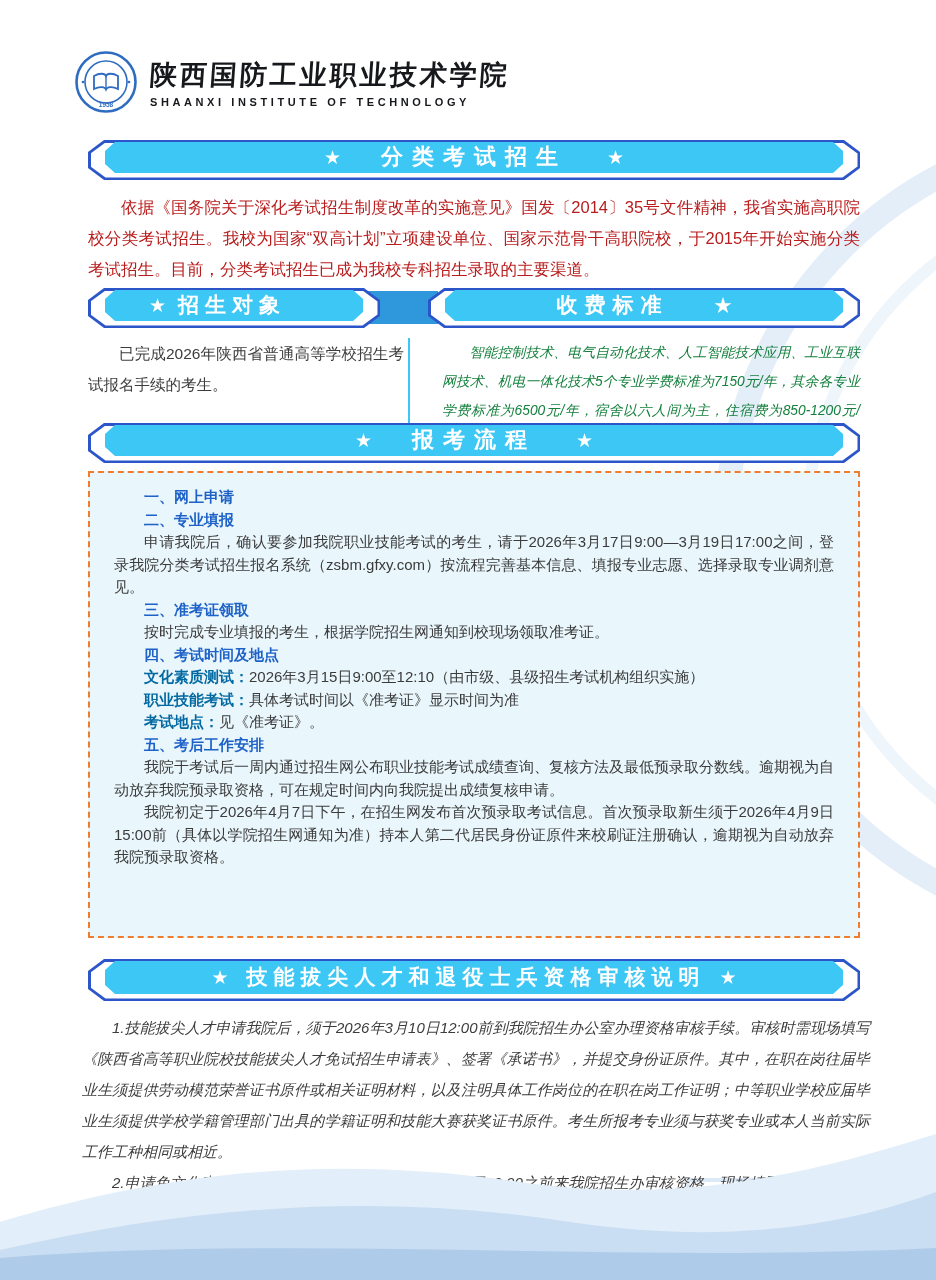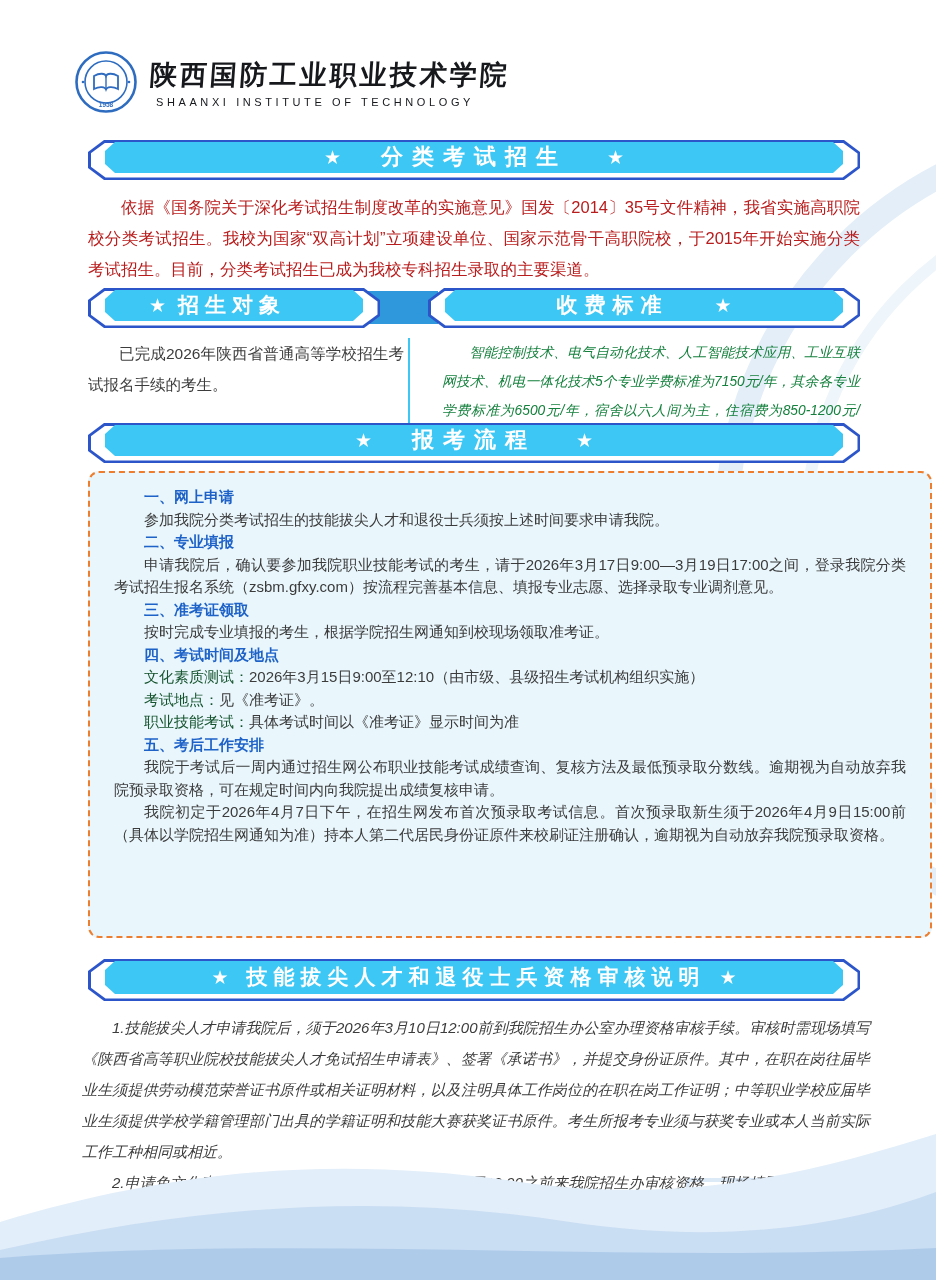--- a/index.html
+++ b/index.html
@@ -12,21 +12,21 @@
   .bg-rect-outline { position:absolute; top:1178px; right:10px; width:240px; height:80px;
     border:4px solid #dce9f6; border-radius:4px; }
   .waves { position:absolute; left:0; bottom:0; width:936px; height:150px; }
 
   
   .logo-row { position:absolute; top:50px; left:74px; display:flex; align-items:center; }
   .emblem { width:64px; height:64px; flex:0 0 auto; }
   .logo-text { margin-left:12px; }
   .logo-zh { font-family:"DejaVu Serif","Liberation Serif",serif; font-weight:700; font-size:27px;
     letter-spacing:3px; color:#16181c; transform:skewX(-4deg); }
-  .logo-en { margin-top:3px; font-size:11px; font-weight:400; letter-spacing:3.6px; color:#16181c;margin-left:6px; }
+  .logo-en { margin-top:3px; font-size:11px; font-weight:700; letter-spacing:3.6px; color:#16181c; }
 
   
   .banner { position:absolute; height:40px; }
   .b-frame { position:absolute; inset:0; background:#2b55c8;
     clip-path:polygon(16px 0,calc(100% - 16px) 0,100% 12px,100% calc(100% - 12px),calc(100% - 16px) 100%,16px 100%,0 calc(100% - 12px),0 12px); }
   .b-inner { position:absolute; inset:2.5px; background:#ffffff;
     clip-path:polygon(15px 0,calc(100% - 15px) 0,100% 11px,100% calc(100% - 11px),calc(100% - 15px) 100%,15px 100%,0 calc(100% - 11px),0 11px); }
   .b-bar { position:absolute; left:17px; right:17px; top:2px; bottom:7px; background:#3cc7f5;
     clip-path:polygon(10px 0,calc(100% - 10px) 0,100% 9px,100% calc(100% - 9px),calc(100% - 10px) 100%,10px 100%,0 calc(100% - 9px),0 9px); }
   .b-label { position:absolute; left:17px; right:17px; top:0; bottom:6px; display:flex;
@@ -40,27 +40,27 @@
   
   .intro { position:absolute; top:192px; left:88px; width:772px; font-size:16.5px; line-height:31px;
     color:#b91c1c; text-align:justify; text-indent:2em; }
 
   .cols { position:absolute; top:338px; left:88px; width:772px; display:flex; }
   .col-left { width:320px; padding-right:4px; font-size:15.5px; line-height:31px; color:#3c3c3c;
     text-align:justify; text-indent:2em; }
   .col-right { flex:1; border-left:2px solid #3cc7f5; padding-left:32px; font-size:13.8px;
     line-height:29px; color:#15803d; text-align:justify; text-indent:2em;font-style:italic; }
 
-  .process-box { position:absolute; top:471px; left:88px; width:844px; height:467px;
-    background:#e9f6fc; border:2.5px dashed #ee7e2d; border-radius:11px; padding:13px 24px;
+  .process-box { position:absolute; top:471px; left:88px; width:772px; height:467px;
+    background:#e9f6fc; border:2.5px dashed #ee7e2d; border-radius:0; padding:13px 24px;
     font-size:15px; line-height:22.5px; color:#3b3b3b; }
   .sec-h { color:#1e62c8; font-weight:bold; text-indent:2em; }
   .process-box p { text-align:justify; text-indent:2em; }
   .item-line { text-indent:2em; }
-  .item-line .lbl { font-weight:normal; color:#14532d; }
+  .item-line .lbl { font-weight:bold; color:#0369a1; }
 
   .qual { position:absolute; top:1012px; left:82px; width:788px; font-size:15px; line-height:31px;
     color:#3c3c3c; text-align:justify; }
   .qual p { text-indent:2em;font-style:italic; }
 </style>
 </head>
 <body>
 
 <div class="page">
 
@@ -110,21 +110,21 @@
       <div class="b-label left-align" style="font-size:21px; letter-spacing:6px;">
         <span class="b-star">★</span>
         <span style="display:inline-block;width:12px;"></span>
         <span>招生对象</span>
       </div>
     </div>
     <div class="banner" style="top:0; left:340px; width:432px;">
       <div class="b-frame"></div>
       <div class="b-inner"></div>
       <div class="b-bar"></div>
-      <div class="b-label" style="font-size:21px; letter-spacing:7px;">
+      <div class="b-label" style="font-size:21px; letter-spacing:7px;font-family:Liberation Serif, serif;">
         <span>收费标准</span>
         <span style="display:inline-block;width:46px;"></span>
         <span class="b-star">★</span>
       </div>
     </div>
   </div>
 
   <div class="cols">
     <div class="col-left">已完成2026年陕西省普通高等学校招生考试报名手续的考生。</div>
     <div class="col-right">智能控制技术、电气自动化技术、人工智能技术应用、工业互联网技术、机电一体化技术5个专业学费标准为7150元/年，其余各专业学费标准为6500元/年，宿舍以六人间为主，住宿费为850-1200元/年。</div>
@@ -138,37 +138,36 @@
       <span class="b-star">★</span>
         <span class="b-gap"></span>
       <span>报考流程</span>
       <span class="b-gap"></span>
         <span class="b-star">★</span>
     </div>
   </div>
 
   <div class="process-box">
     <div class="sec-h">一、网上申请</div>
-    <p>参加我院分类考试招生的技能拔尖人才和退役士兵须按上述时间要求申请我院。</p>
 
     <div class="sec-h">二、专业填报</div>
     <p>申请我院后，确认要参加我院职业技能考试的考生，请于2026年3月17日9:00—3月19日17:00之间，登录我院分类考试招生报名系统（zsbm.gfxy.com）按流程完善基本信息、填报专业志愿、选择录取专业调剂意见。</p>
 
     <div class="sec-h">三、准考证领取</div>
     <p>按时完成专业填报的考生，根据学院招生网通知到校现场领取准考证。</p>
 
     <div class="sec-h">四、考试时间及地点</div>
     <div class="item-line">
       <span class="lbl">文化素质测试：</span><span>2026年3月15日9:00至12:10（由市级、县级招生考试机构组织实施）</span>
     </div>
     <div class="item-line">
-      <span class="lbl">考试地点：</span><span>见《准考证》。</span>
+      <span class="lbl">职业技能考试：</span><span>具体考试时间以《准考证》显示时间为准</span>
     </div>
     <div class="item-line">
-      <span class="lbl">职业技能考试：</span><span>具体考试时间以《准考证》显示时间为准</span>
+      <span class="lbl">考试地点：</span><span>见《准考证》。</span>
     </div>
 
     <div class="sec-h">五、考后工作安排</div>
     <p>我院于考试后一周内通过招生网公布职业技能考试成绩查询、复核方法及最低预录取分数线。逾期视为自动放弃我院预录取资格，可在规定时间内向我院提出成绩复核申请。</p>
     <p>我院初定于2026年4月7日下午，在招生网发布首次预录取考试信息。首次预录取新生须于2026年4月9日15:00前（具体以学院招生网通知为准）持本人第二代居民身份证原件来校刷证注册确认，逾期视为自动放弃我院预录取资格。</p>
   </div>
 
   <div class="banner" style="top:959px; left:88px; width:772px; height:42px;">
     <div class="b-frame"></div>
     <div class="b-inner"></div>

